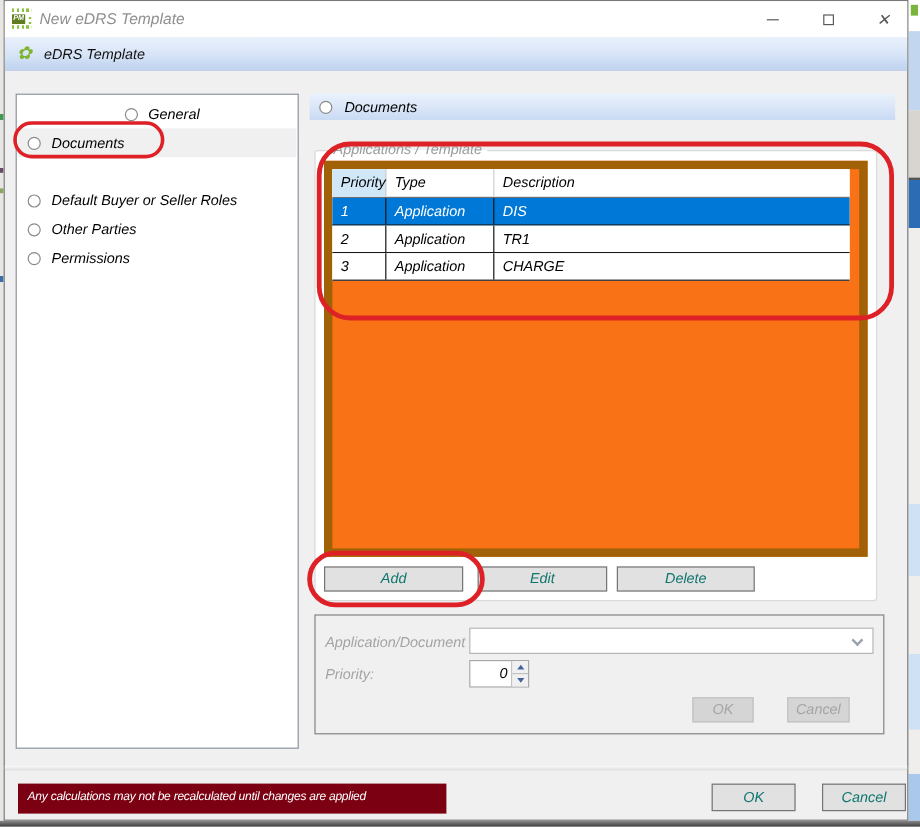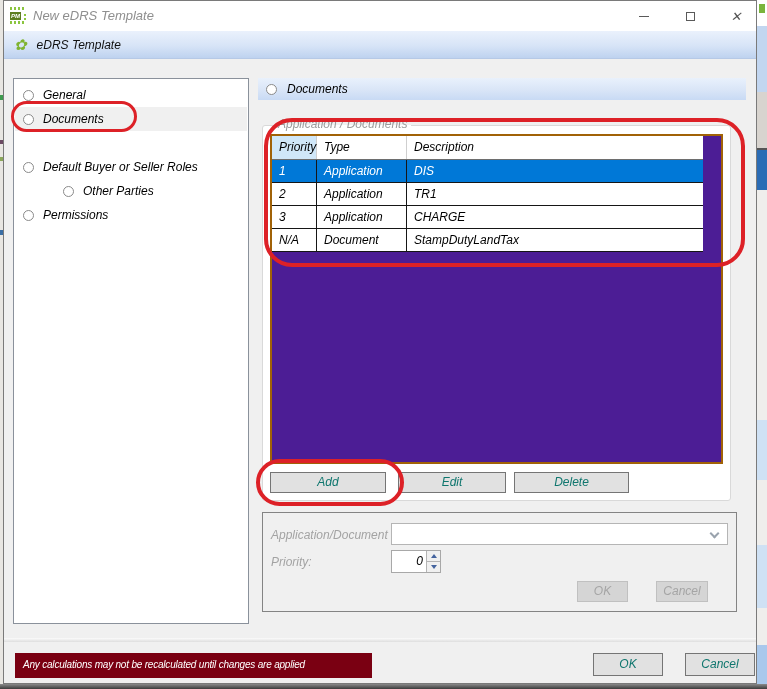--- a/index.html
+++ b/index.html
@@ -41,21 +41,21 @@
   .radio { width:11px; height:11px; border:1px solid #8a8a8a; border-radius:50%; background:#fff; flex:0 0 auto; }
 
   
   .main-header { left:258px; top:78px; width:488px; height:22px; background:linear-gradient(180deg,#e9f1fc 0%,#d9e5f7 55%,#c8daf4 100%); display:flex; align-items:center; gap:10px; padding-left:8px; }
 
   
   .groupbox { left:262px; top:125px; width:469px; height:376px; background:#fff; border:1px solid #d9d9d9; border-radius:3px; }
   .group-label { left:274px; top:117px; height:15px; line-height:15px; padding:0 4px; color:#9b9b9b; background:linear-gradient(180deg,#f0f0f0 0 52%,#ffffff 52% 100%); white-space:nowrap; }
 
   
-  .grid { left:270px; top:134px; width:453px; height:330px; background:#4c1d95; border:2px solid #a16207; }
+  .grid { left:270px; top:134px; width:453px; height:330px; background:#f97316; border:7px solid #a16207; }
   .grid-white { position:absolute; left:0; top:0; width:431px; background:#fff; }
   .gh { display:flex; height:24px; background:#fff; border-bottom:1px solid #6e6e6e; }
   .gh-cell { line-height:23px; padding-left:7px; border-right:1px solid #cfcfcf; color:#000; }
   .gh-cell.sorted { background:#d0e7f8; }
   .grow { display:flex; height:23px; background:#fff; border-bottom:1px solid #161616; }
   .gc { line-height:22px; padding-left:7px; border-right:1px solid #161616; overflow:hidden; white-space:nowrap; }
   .c1 { width:45px; } .c2 { width:90px; } .c3 { flex:1; border-right:none !important; }
   .grow.sel { background:#0078d7; color:#fff; }
 
   
@@ -128,49 +128,49 @@
   <div class="abs wbtn" style="left:719px;">
       <span class="glyph-close">✕</span>
     </div>
 
   <div class="abs banner">
     <span class="banner-icon">✿</span>
     <span class="banner-text">eDRS Template</span>
   </div>
 
   <div class="abs sidebar">
-    <div class="side-item" style="top:4px;">
+    <div class="side-item" style="top:4px;justify-content:center;">
       <span class="radio"></span>
       <span>General</span>
     </div>
     <div class="side-item active" style="top:28px;">
       <span class="radio"></span>
       <span>Documents</span>
     </div>
     <div class="side-item" style="top:76px;">
       <span class="radio"></span>
       <span>Default Buyer or Seller Roles</span>
     </div>
-    <div class="side-item" style="top:100px;margin-left:40px;">
+    <div class="side-item" style="top:100px;">
       <span class="radio"></span>
       <span>Other Parties</span>
     </div>
     <div class="side-item" style="top:124px;">
       <span class="radio"></span>
       <span>Permissions</span>
     </div>
   </div>
 
   <div class="abs main-header">
     <span class="radio"></span>
     <span>Documents</span>
   </div>
 
   <div class="abs groupbox"></div>
-  <div class="abs group-label">Application / Documents</div>
+  <div class="abs group-label">Applications / Template</div>
 
   <div class="abs grid">
     <div class="grid-white">
       <div class="gh">
         <div class="gh-cell sorted c1">Priority</div>
         <div class="gh-cell c2">Type</div>
         <div class="gh-cell c3">Description</div>
       </div>
       <div class="grow sel">
         <div class="gc c1">1</div>
@@ -179,25 +179,20 @@
       </div>
       <div class="grow">
         <div class="gc c1">2</div>
         <div class="gc c2">Application</div>
         <div class="gc c3">TR1</div>
       </div>
       <div class="grow">
         <div class="gc c1">3</div>
         <div class="gc c2">Application</div>
         <div class="gc c3">CHARGE</div>
-      </div>
-      <div class="grow">
-        <div class="gc c1">N/A</div>
-        <div class="gc c2">Document</div>
-        <div class="gc c3">StampDutyLandTax</div>
       </div>
     </div>
   </div>
 
   <div class="abs winbtn" style="left:270px;top:472px;width:116px;">Add</div>
   <div class="abs winbtn" style="left:398px;top:472px;width:108px;">Edit</div>
   <div class="abs winbtn" style="left:514px;top:472px;width:115px;">Delete</div>
 
   <div class="abs editor">
     <div class="ed-label" style="top:11px;">Application/Document</div>

